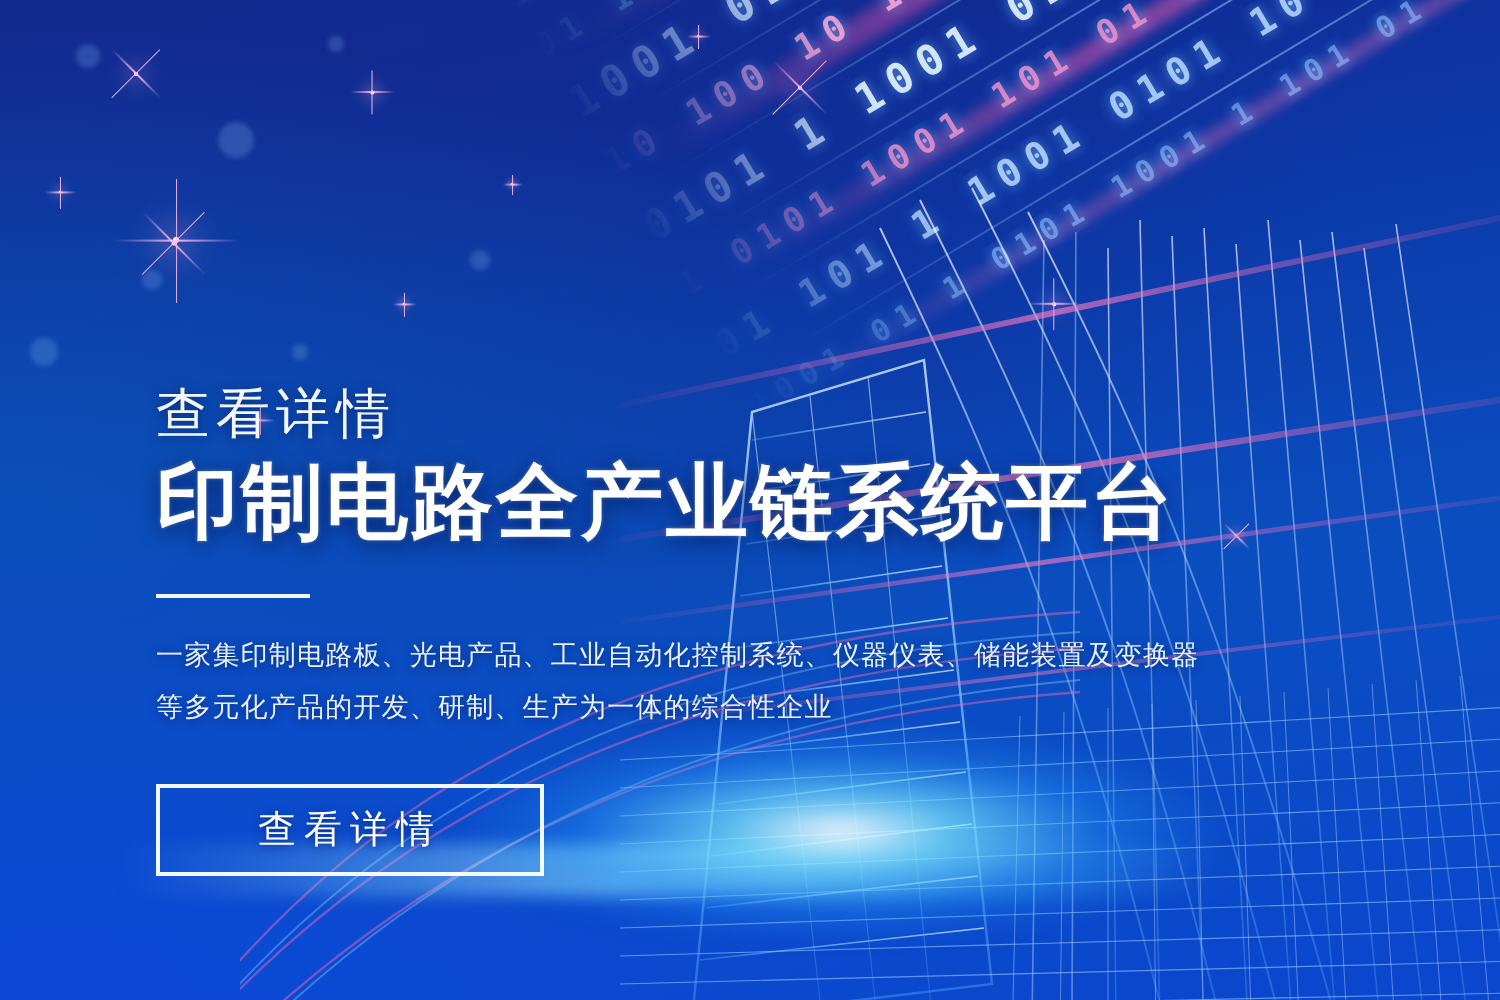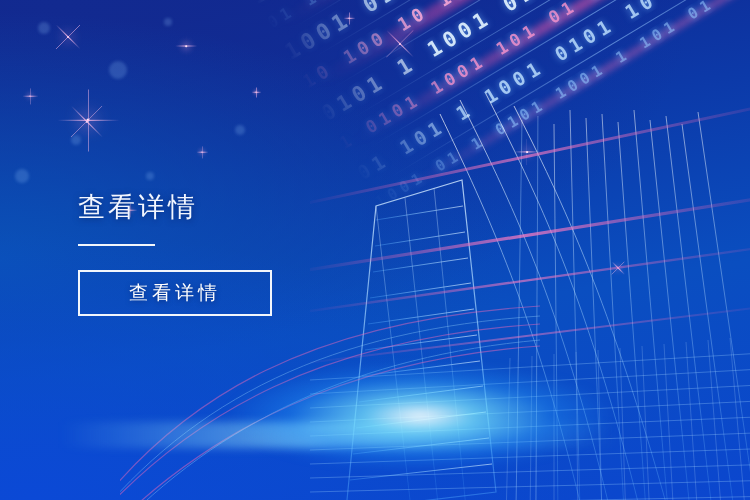--- a/index.html
+++ b/index.html
@@ -244,19 +244,22 @@
       <path d="M-30 246 C 74 118, 210 50, 420 36"></path>
       <path d="M-10 256 C 100 140, 240 76, 420 60"></path>
     </g>
   </svg>
 
   <div class="burst2"></div>
   <div class="burst"></div>
 
   <div class="content">
     <div class="kicker">查看详情</div>
+    <div class="headline">印制电路全产业链系统平台</div>
     <div class="divider"></div>
     <div class="desc">
+      <div>一家集印制电路板、光电产品、工业自动化控制系统、仪器仪表、储能装置及变换器</div>
+      <div>等多元化产品的开发、研制、生产为一体的综合性企业</div>
     </div>
     <div class="cta">查看详情</div>
   </div>
 
 </div>
 
 </body></html>

